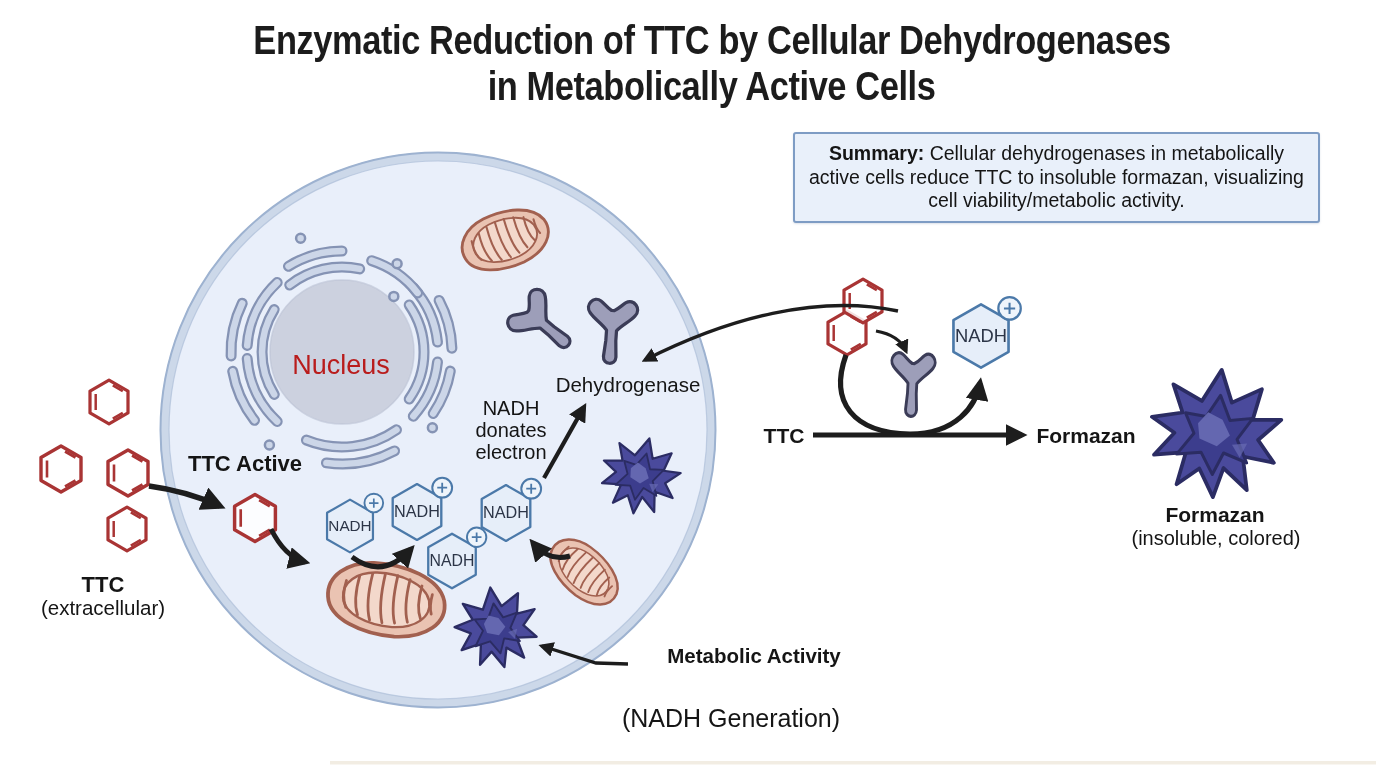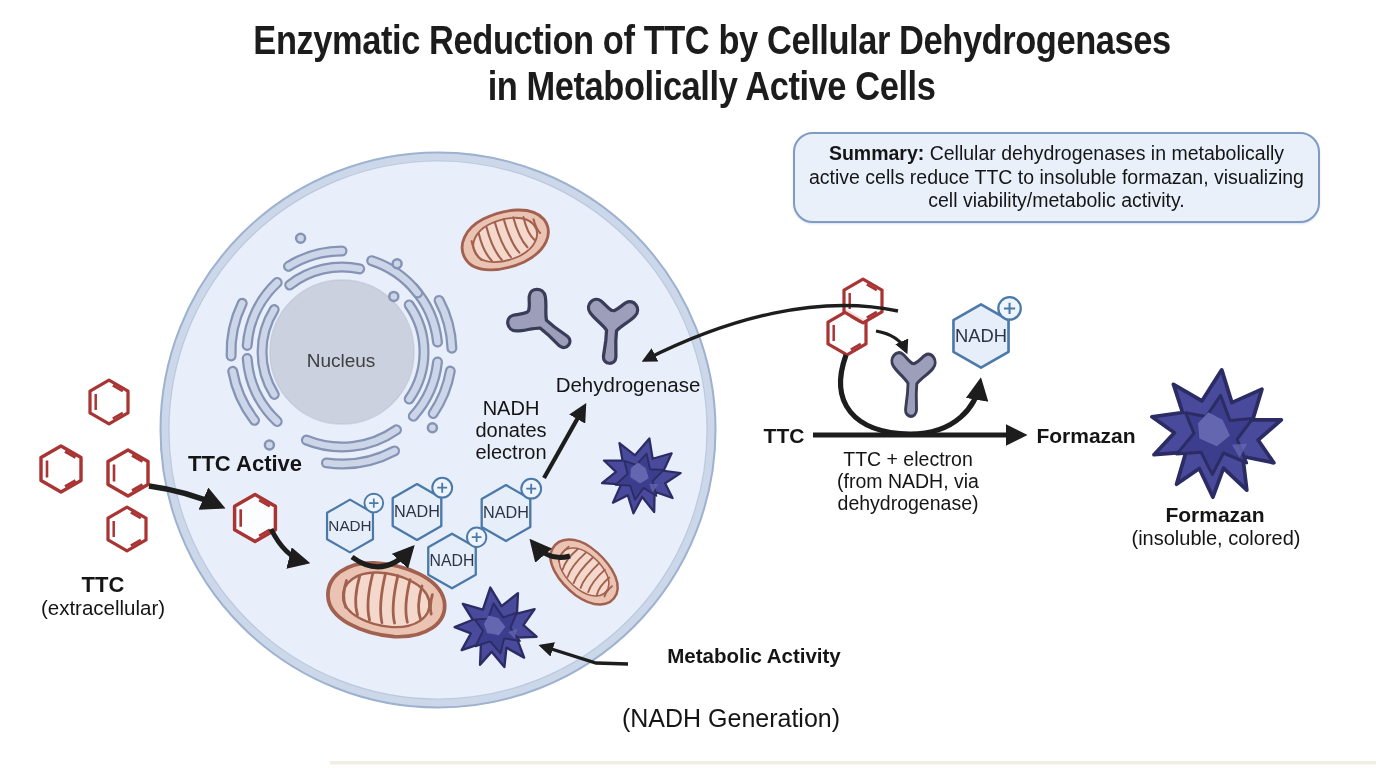--- a/index.html
+++ b/index.html
@@ -16,21 +16,21 @@
          font-family:"Liberation Sans",sans-serif;color:var(--text);}
   .stage svg{position:absolute;left:0;top:0;}
   .labels{position:absolute;left:0;top:0;width:100%;height:100%;pointer-events:none;}
   .lbl{position:absolute;transform:translateX(-50%);white-space:nowrap;line-height:1.1;}
   .pre{white-space:pre-line;text-align:center;}
   .b{font-weight:bold;}
   .title-row{position:absolute;left:0;width:1376px;text-align:center;margin-left:24px;}
   .title-row span{display:inline-block;transform:scaleX(0.84);transform-origin:center;
                   font-weight:bold;font-size:41px;letter-spacing:-0.5px;color:#1c1c1c;}
   .summary-box{position:absolute;left:793px;top:132px;width:527px;height:91px;box-sizing:border-box;
-               background:var(--summary-fill);border:2px solid var(--summary-border);border-radius:20px;
+               background:var(--summary-fill);border:2px solid var(--summary-border);border-radius:3px;
                display:flex;align-items:center;justify-content:center;text-align:center;
                font-size:19.5px;line-height:1.22;padding:0 10px;box-shadow:0 1px 2px rgba(120,140,170,.25);}
   .arr{stroke:var(--arrow);fill:none;marker-end:url(#ah);}
   .nadh-t{font-family:"Liberation Sans",sans-serif;font-size:18px;fill:#2c3547;text-anchor:middle;}
 </style>
 </head>
 <body>
 
 <div class="stage">
 
@@ -215,36 +215,33 @@
 </svg>
 
 <div class="labels">
   <div class="title-row" style="top:17px;"><span>Enzymatic Reduction of TTC by Cellular Dehydrogenases</span></div>
   <div class="title-row" style="top:63px;"><span>in Metabolically Active Cells</span></div>
 
   <div class="summary-box" style="pointer-events:auto;">
     <span><strong>Summary:</strong><span> Cellular dehydrogenases in metabolically active cells reduce TTC to insoluble formazan, visualizing cell viability/metabolic activity.</span></span>
   </div>
 
-  <div class="lbl" style="left:341px;top:351px;font-size:19px;color:#404040;">Nucleus</div>
+  <div class="lbl" style="left:341px;top:351px;font-size:27px;color:#b91c1c;">Nucleus</div>
   <div class="lbl b" style="left:245px;top:452px;font-size:22px;">TTC Active</div>
   <div class="lbl" style="left:628px;top:374px;font-size:20.5px;">Dehydrogenase</div>
   <div class="lbl pre" style="left:511px;top:398px;font-size:20px;line-height:21.8px;">NADH
 donates
 electron</div>
 
   <div class="lbl b" style="left:103px;top:573px;font-size:22px;">TTC</div>
   <div class="lbl" style="left:103px;top:597px;font-size:20.5px;">(extracellular)</div>
 
   <div class="lbl b" style="left:716px;top:645px;font-size:20.5px;margin-left:38px;">Metabolic Activity</div>
   <div class="lbl" style="left:715px;top:705px;font-size:25px;margin-left:16px;">(NADH Generation)</div>
 
   <div class="lbl b" style="left:784px;top:424px;font-size:21px;">TTC</div>
   <div class="lbl b" style="left:1086px;top:424px;font-size:21px;">Formazan</div>
-  <div class="lbl pre" style="left:908px;top:448px;font-size:19.5px;line-height:22px;">TTC + electron
-(from NADH, via
-dehydrogenase)</div>
 
   <div class="lbl b" style="left:1215px;top:503px;font-size:21px;">Formazan</div>
   <div class="lbl" style="left:1216px;top:527px;font-size:20px;">(insoluble, colored)</div>
 </div>
 
 </div>
 
 </body></html>

